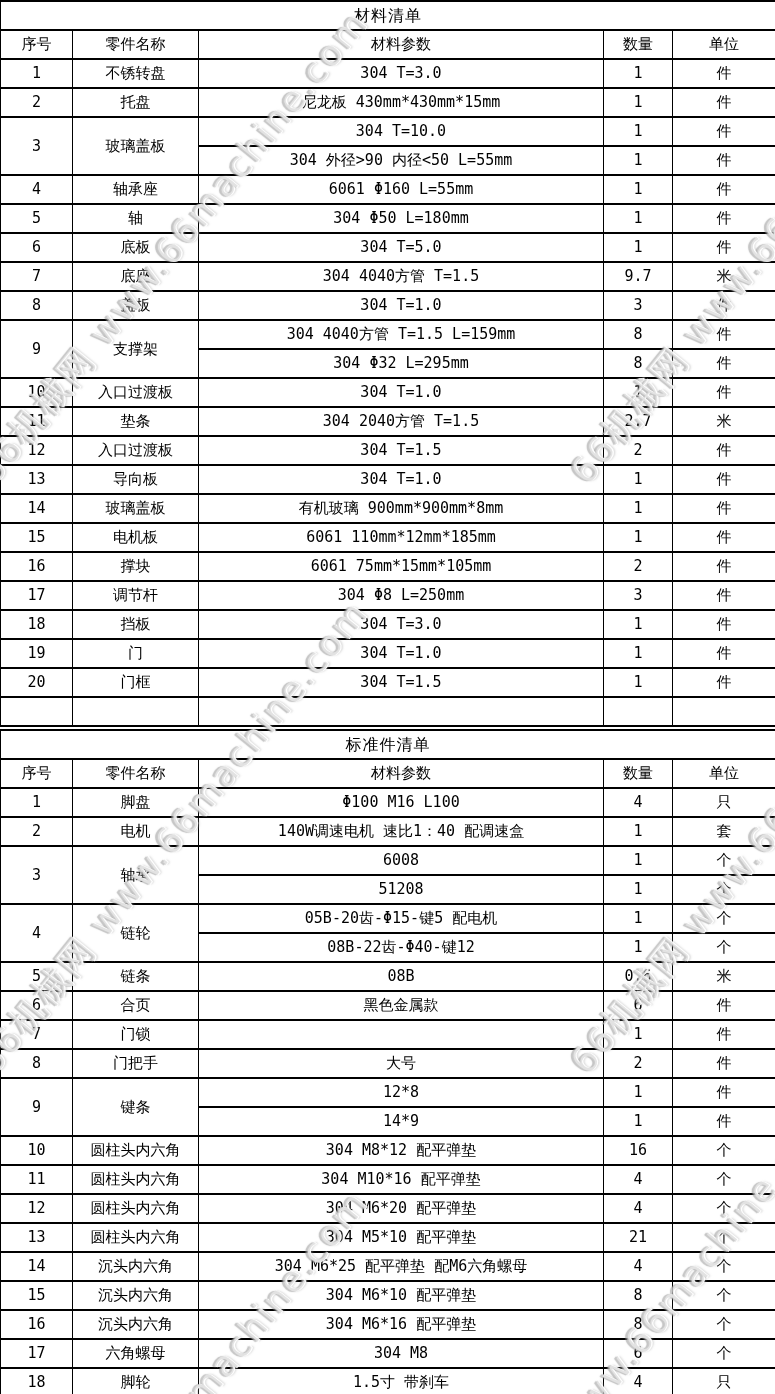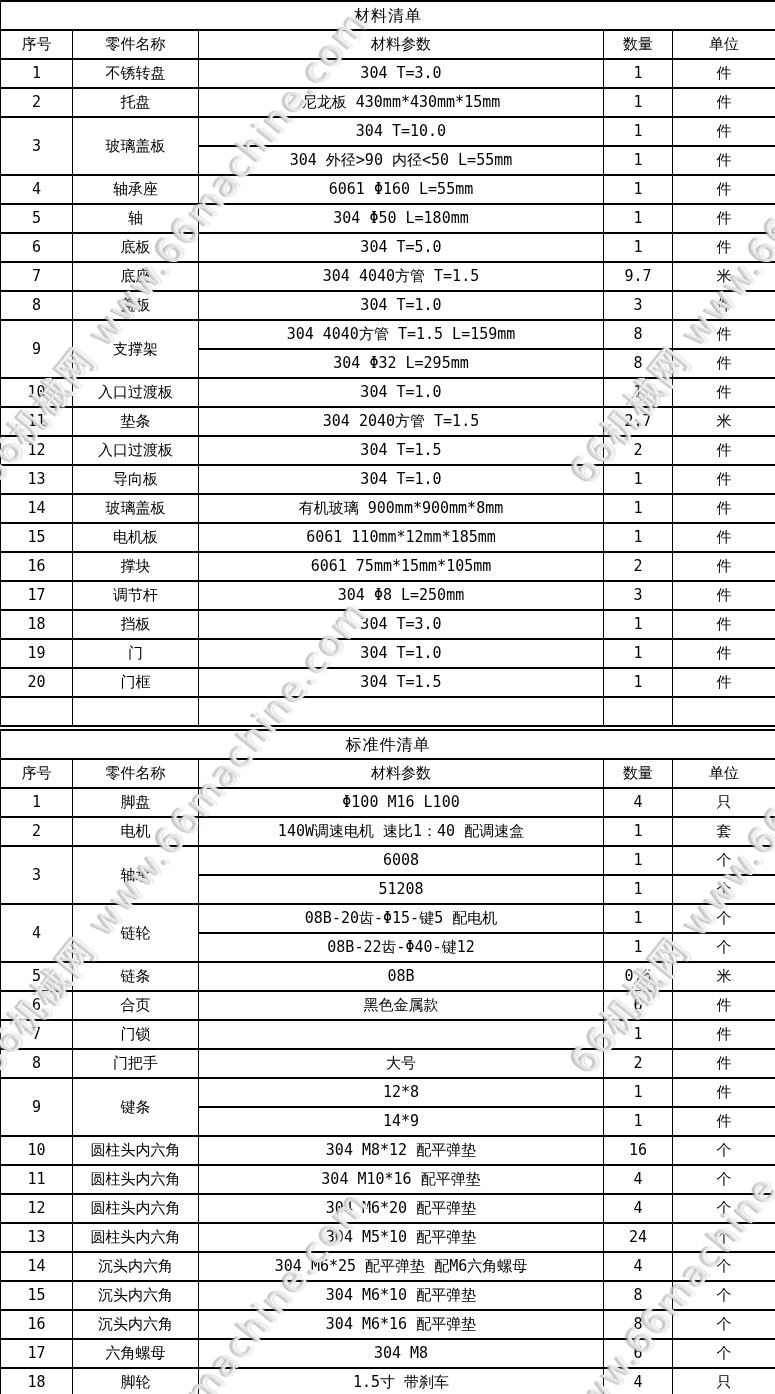--- a/index.html
+++ b/index.html
@@ -297,21 +297,21 @@
           <td>个</td>
         </tr>
         <tr>
           <td>51208</td>
           <td>1</td>
           <td>个</td>
         </tr>
         <tr>
           <td rowspan="2">4</td>
           <td rowspan="2">链轮</td>
-          <td>08B-20齿-Φ15-键5 配电机</td>
+          <td>05B-20齿-Φ15-键5 配电机</td>
           <td>1</td>
           <td>个</td>
         </tr>
         <tr>
           <td>08B-22齿-Φ40-键12</td>
           <td>1</td>
           <td>个</td>
         </tr>
         <tr>
           <td>5</td>
@@ -371,21 +371,21 @@
           <td>12</td>
           <td>圆柱头内六角</td>
           <td>304 M6*20 配平弹垫</td>
           <td>4</td>
           <td>个</td>
         </tr>
         <tr>
           <td>13</td>
           <td>圆柱头内六角</td>
           <td>304 M5*10 配平弹垫</td>
-          <td>24</td>
+          <td>21</td>
           <td>个</td>
         </tr>
         <tr>
           <td>14</td>
           <td>沉头内六角</td>
           <td>304 M6*25 配平弹垫 配M6六角螺母</td>
           <td>4</td>
           <td>个</td>
         </tr>
         <tr>

